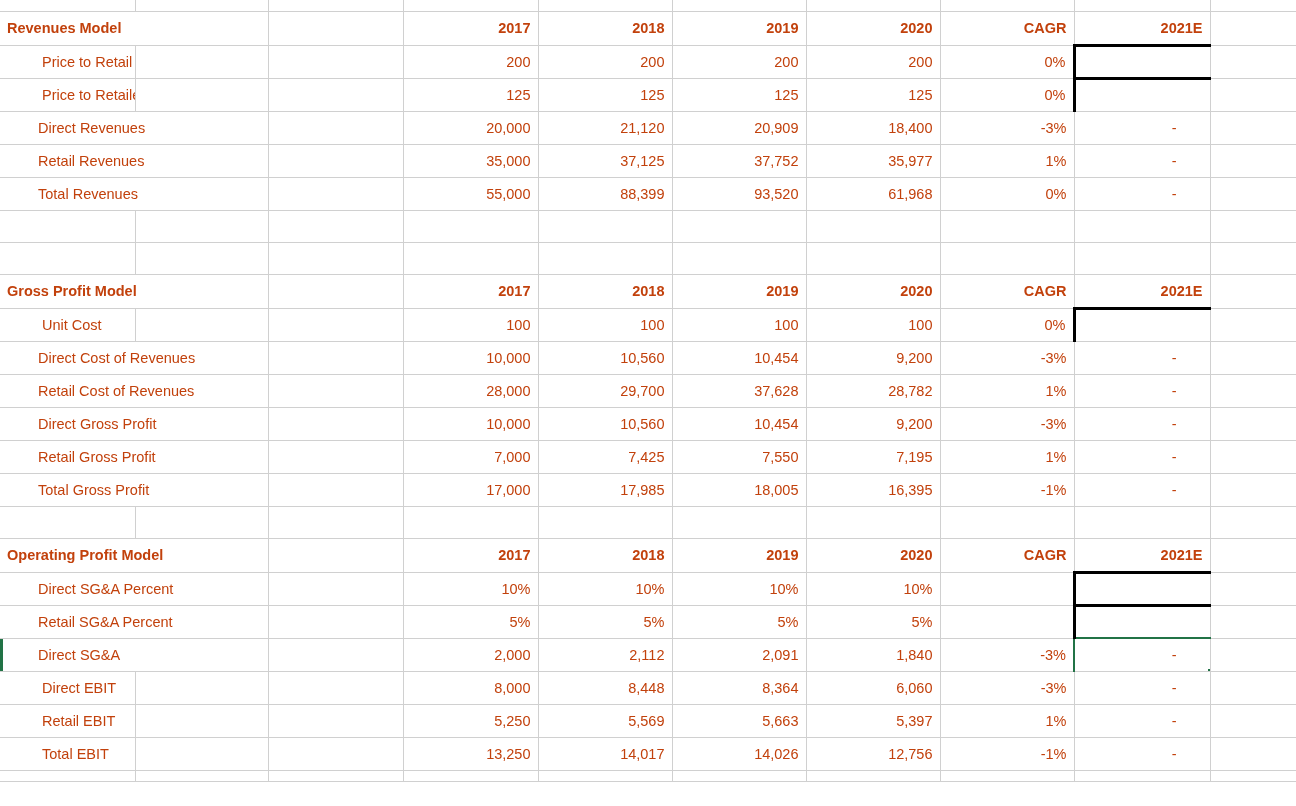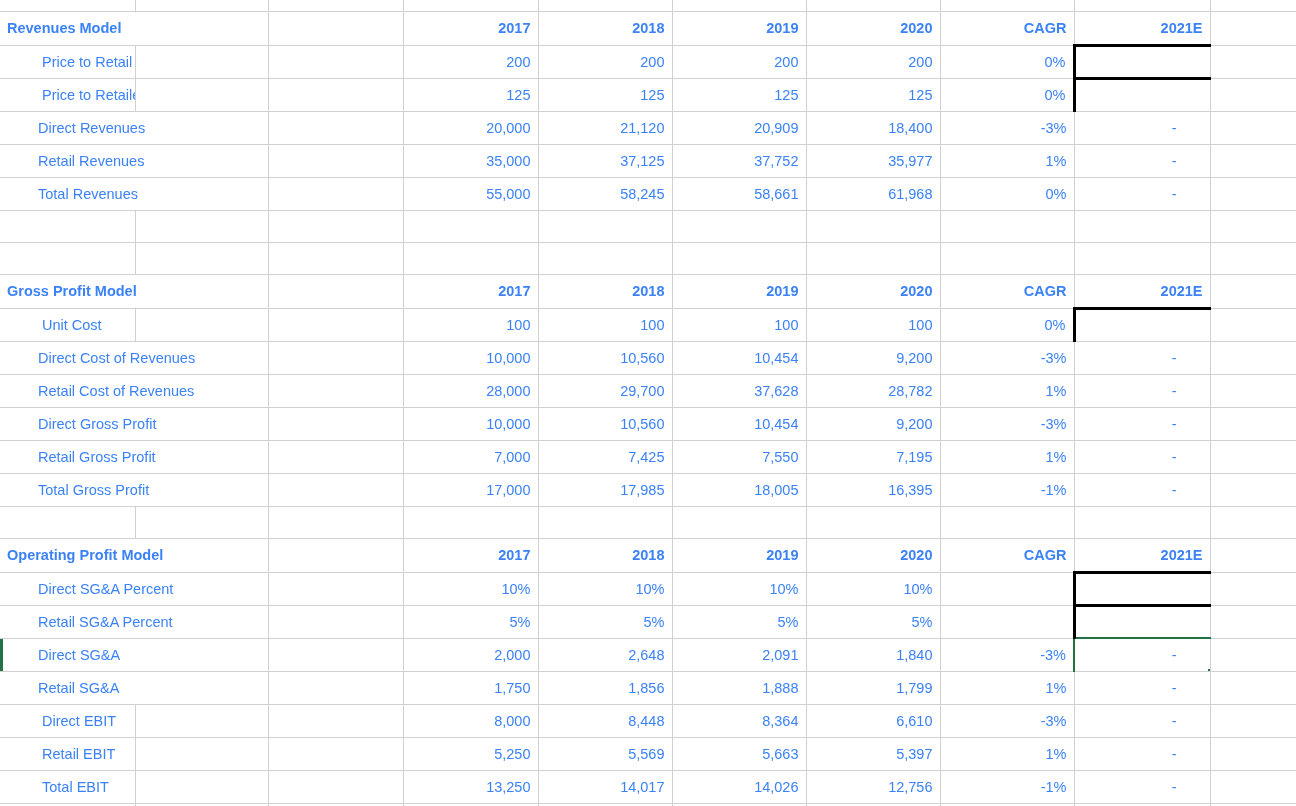--- a/index.html
+++ b/index.html
@@ -8,21 +8,21 @@
     background: #ffffff;
     font-family: "Liberation Sans", "DejaVu Sans", sans-serif;
   }
   #sheet {
     position: relative;
     width: 1296px;
     height: 806px;
     overflow: hidden;
     background: #ffffff;
     font-size: 14.5px;
-    color: #3b82f6;
+    color: #c2410c;
   }
 
   
   table.grid {
     border-collapse: collapse;
     table-layout: fixed;
     width: 1296px;
     margin: 0;
     padding: 0;
   }
@@ -170,22 +170,22 @@
           <td class="num">37,752</td>
           <td class="num">35,977</td>
           <td class="num">1%</td>
           <td class="num"><span class="dash">-</span></td>
           <td class="num no-right"></td>
         </tr>
         <tr>
           <td class="lbl ind2" colspan="2">Total Revenues</td>
           <td class="num"></td>
           <td class="num">55,000</td>
-          <td class="num">58,245</td>
-          <td class="num">58,661</td>
+          <td class="num">88,399</td>
+          <td class="num">93,520</td>
           <td class="num">61,968</td>
           <td class="num">0%</td>
           <td class="num"><span class="dash">-</span></td>
           <td class="num no-right"></td>
         </tr>
         <tr>
           <td class="lbl"></td>
           <td class="lbl"></td>
           <td class="num"></td>
           <td class="num"></td>
@@ -328,46 +328,35 @@
           <td class="num">5%</td>
           <td class="num">5%</td>
           <td class="num"></td>
           <td class="num inputcell"></td>
           <td class="num no-right"></td>
         </tr>
         <tr>
           <td class="lbl ind2 rowmark" colspan="2">Direct SG&amp;A<span class="mark"></span></td>
           <td class="num"></td>
           <td class="num">2,000</td>
-          <td class="num">2,648</td>
+          <td class="num">2,112</td>
           <td class="num">2,091</td>
           <td class="num">1,840</td>
           <td class="num">-3%</td>
           <td class="num selected"><span class="dash">-</span><span class="fill-handle"></span></td>
-          <td class="num no-right"></td>
-        </tr>
-        <tr>
-          <td class="lbl ind2" colspan="2">Retail SG&amp;A</td>
-          <td class="num"></td>
-          <td class="num">1,750</td>
-          <td class="num">1,856</td>
-          <td class="num">1,888</td>
-          <td class="num">1,799</td>
-          <td class="num">1%</td>
-          <td class="num"><span class="dash">-</span></td>
           <td class="num no-right"></td>
         </tr>
         <tr>
           <td class="lbl ind1">Direct EBIT</td>
           <td class="lbl"></td>
           <td class="num"></td>
           <td class="num">8,000</td>
           <td class="num">8,448</td>
           <td class="num">8,364</td>
-          <td class="num">6,610</td>
+          <td class="num">6,060</td>
           <td class="num">-3%</td>
           <td class="num"><span class="dash">-</span></td>
           <td class="num no-right"></td>
         </tr>
         <tr>
           <td class="lbl ind1">Retail EBIT</td>
           <td class="lbl"></td>
           <td class="num"></td>
           <td class="num">5,250</td>
           <td class="num">5,569</td>

